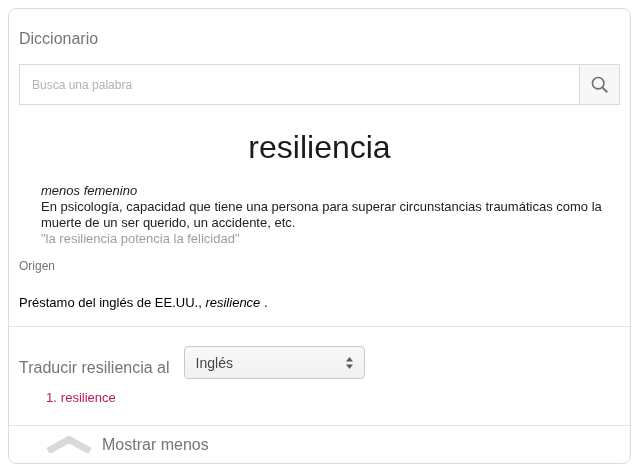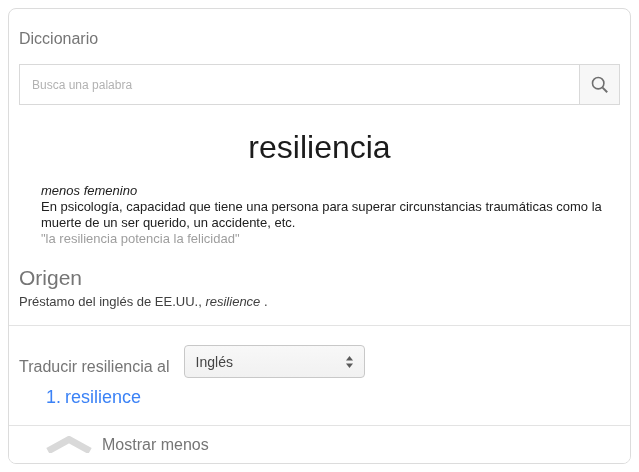--- a/index.html
+++ b/index.html
@@ -47,45 +47,45 @@
 
   .sense {
     margin: 18px 0 0 22px;
     max-width: 580px;
     font-size: 13px; line-height: 16px; color: #212121;
   }
   .pos { font-style: italic; }
   .example { color: #9e9e9e; }
 
   .section-title {
-    margin-top: 21px;
-    font-size: 21px; line-height: 19px; color: #757575;
+    margin-top: 10px;
+    font-size: 12px; line-height: 19px; color: #757575;
   }
-  .origin-text { margin-top: 7px; font-size: 13px; line-height: 16px; color: #404040; }
+  .origin-text { margin-top: 19px; font-size: 13px; line-height: 16px; color: #000000; }
   .origin-text i { font-style: italic; }
 
   .divider { border-top: 1px solid #e3e3e3; margin-top: 15px; }
 
   .translate-section { padding-top: 19px; }
   .translate-row { display: flex; align-items: center; }
   .translate-label { margin-top: 10px; font-size: 16px; color: #757575; }
   .select {
     margin-left: 14px;
     width: 181px; height: 33px;
     background: linear-gradient(#f8f8f8, #f1f1f1);
     border: 1px solid #c8c8c8; border-radius: 4px;
     display: flex; align-items: center;
     padding: 0 10px 0 11px;
     font-size: 14px; color: #444;
     cursor: pointer;
   }
   .select .select-value { flex: 1; }
 
   .translations { margin: 11px 0 0 0; padding-left: 27px; list-style: none; }
-  .translations li { font-size: 18px; line-height: 16px; color: #3b82f6; }
+  .translations li { font-size: 13px; line-height: 16px; color: #be185d; }
   .translations .num { margin-right: 4px; }
 
   .footer {
     position: absolute; left: 0; right: 0; bottom: 0;
     height: 38px;
     border-top: 1px solid #e3e3e3;
     display: flex; align-items: center;
     padding-left: 37px;
     cursor: pointer; background: #fff;
   }

